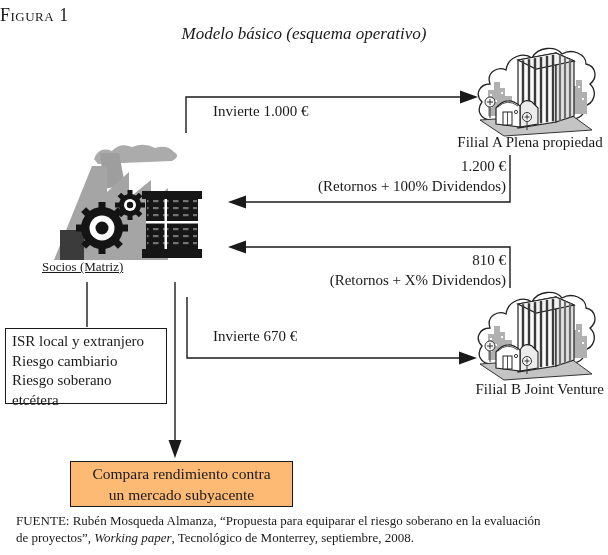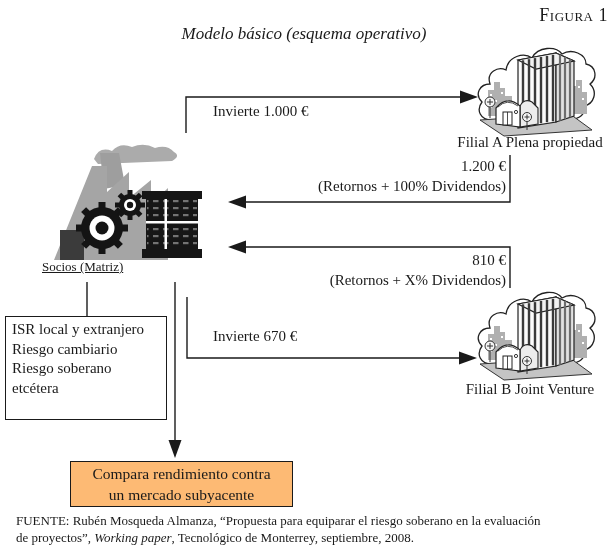--- a/index.html
+++ b/index.html
@@ -1,25 +1,25 @@
 <!DOCTYPE html>
 <html><head>
 <meta charset="utf-8">
 <style>
   html,body{margin:0;padding:0;background:#fff;}
   #page{position:relative;width:608px;height:555px;background:#ffffff;overflow:hidden;
         font-family:"Liberation Serif","DejaVu Serif",serif;color:#1a1a1a;}
   .abs{position:absolute;}
-  .title{top:5px;left:0;width:608px;text-align:right;font-size:18px;font-variant:small-caps;letter-spacing:0.5px;}
+  .title{top:5px;left:0;width:608px;text-align:left;font-size:18px;font-variant:small-caps;letter-spacing:0.5px;}
   .subtitle{top:24px;left:0;width:608px;text-align:center;font-size:17px;font-style:italic;}
   .flow-label{font-size:15px;white-space:nowrap;}
   .ret-block{text-align:right;font-size:15px;line-height:19.5px;white-space:nowrap;}
   .node-label{font-size:15px;text-align:center;white-space:nowrap;}
   .socios-label{font-size:13px;white-space:nowrap;text-decoration:underline;}
-  .risk-box{left:5px;top:316px;width:162px;height:104px;border:1.5px solid #1a1a1a;
+  .risk-box{left:5px;top:328px;width:162px;height:76px;border:1.5px solid #1a1a1a;
             box-sizing:border-box;padding:3px 6px;font-size:15px;line-height:19.6px;background:#fff;}
   .compare-box{left:70px;top:461px;width:223px;height:46px;border:1.3px solid #1a1a1a;
             box-sizing:border-box;text-align:center;font-size:15.5px;line-height:20.5px;padding-top:2px;background:#fdba74;}
   .source{left:16px;top:513px;width:578px;font-size:13px;line-height:16.5px;}
   .source .l1{}
   .ital{font-style:italic;}
   svg{display:block;}
 </style>
 </head>
 <body>
@@ -222,21 +222,21 @@
 
   <div class="abs ret-block" style="right:102px;top:251px;">
     <div>810 €</div>
     <div>(Retornos + X% Dividendos)</div>
   </div>
 
   <div class="abs flow-label" style="left:213px;top:328px;">Invierte 670 €</div>
 
   <div class="abs socios-label" style="left:42px;top:259px;">Socios (Matriz)</div>
   <div class="abs node-label" style="left:456px;top:134px;width:148px;">Filial A Plena propiedad</div>
-  <div class="abs node-label" style="left:456px;top:381px;width:148px;">Filial B Joint Venture</div>
+  <div class="abs node-label" style="left:456px;top:381px;width:148px;text-align:right;">Filial B Joint Venture</div>
 
   <div class="abs risk-box">
     <div>ISR local y extranjero</div>
     <div>Riesgo cambiario</div>
     <div>Riesgo soberano</div>
     <div>etcétera</div>
   </div>
 
   <div class="abs compare-box">
     <div>Compara rendimiento contra</div>

